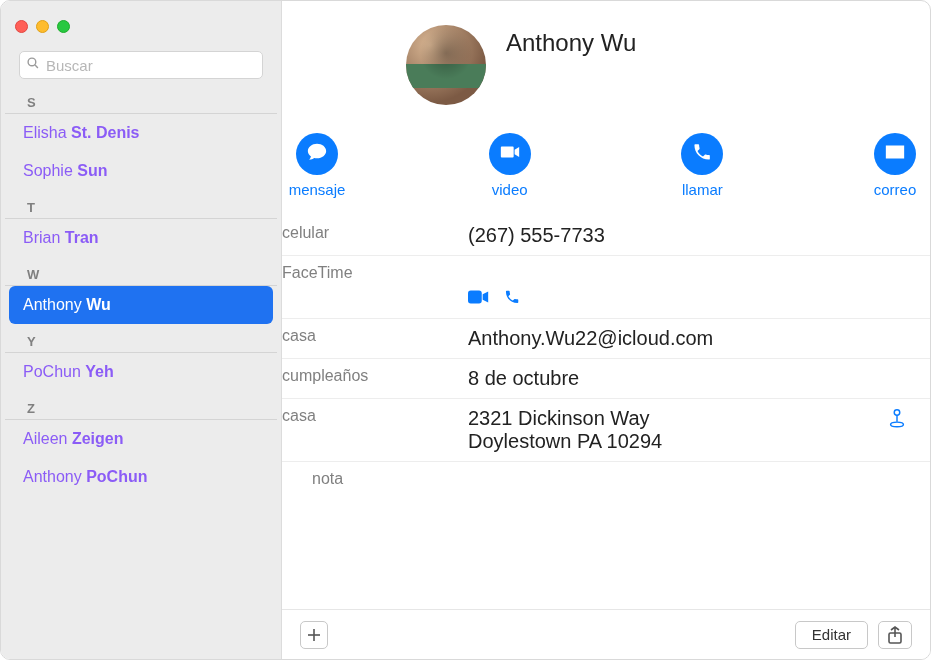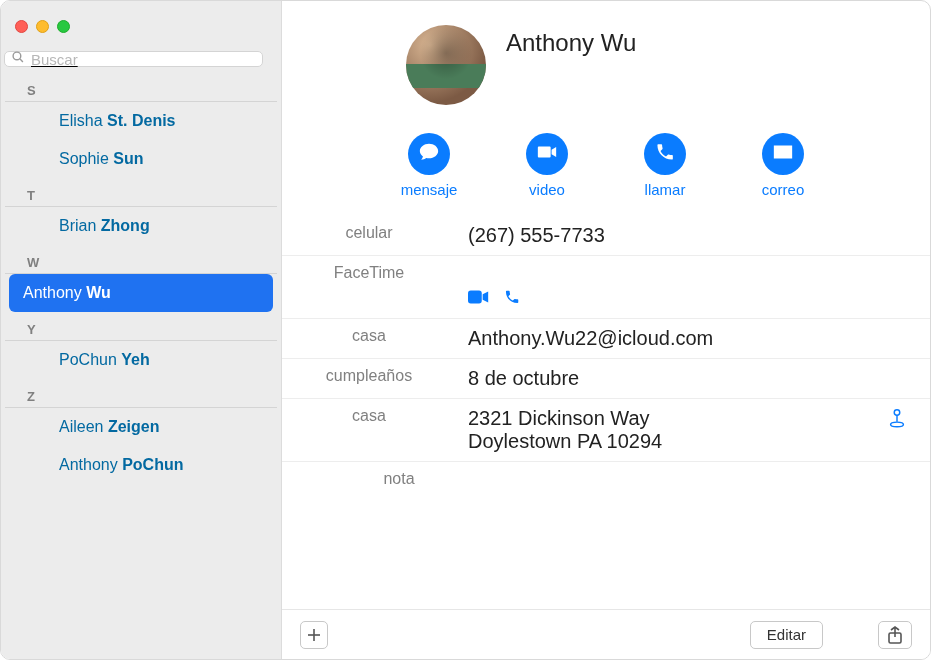--- a/index.html
+++ b/index.html
@@ -20,47 +20,45 @@
       border-right: 1px solid #dcdcdc;
       display: flex;
       flex-direction: column;
     }
     .titlebar { height: 50px; display:flex; align-items:center; padding-left:14px; gap:8px; }
     .traffic { width:13px; height:13px; border-radius:50%; }
     .tl-close{ background:#ff5f57; border:1px solid #e24640;}
     .tl-min{ background:#febc2e; border:1px solid #e1a116;}
     .tl-max{ background:#28c840; border:1px solid #1dad2b;}
     .search-wrap{
-      margin: 0 18px 6px 3px;
-      height: 16px;
+      margin: 0 18px 6px 18px;
+      height: 28px;
       background:#fff;
       border:1px solid #d4d4d4;
       border-radius:5px;
       display:flex; align-items:center;
       padding: 0 6px;
-      text-decoration: underline;
     }
     .search-wrap svg{ width:14px; height:14px; fill:none; stroke:#9b9b9b; stroke-width:2;}
     .search-input{
       border:none; outline:none; background:transparent;
       font-size:15px; color:#333; padding-left:6px; flex:1;
     }
     .search-input::placeholder{ color:#b7b7b7; }
     .list{ flex:1; overflow-y:auto; }
     .section-letter{
       font-size:13px; color:#808080; font-weight:600;
       padding: 10px 22px 3px 22px;
       border-bottom:1px solid #d4d4d4;
       margin: 0 4px;
     }
     .contact-row{
-      font-size:16px; color:#0369a1;
+      font-size:16px; color:#8b5cf6;
       padding: 10px 18px 10px 22px;
       cursor:pointer;
-      margin-left:36px;
     }
     .contact-row .ln{ font-weight:600; }
     .contact-row.selected{
       background:#1f72f1;
       color:#fff;
       border-radius:6px;
       margin: 0 8px;
       padding-left:14px;
     }
     
@@ -84,59 +82,58 @@
     }
     .avatar::before{
       content:""; position:absolute; inset:0;
       background:
         radial-gradient(circle at 50% 35%, rgba(0,0,0,.3), transparent 40%),
         linear-gradient(#4a7c59, #4a7c59) 0 70%/100% 30% no-repeat;
     }
     .name-col{ display:flex; flex-direction:column; gap:4px; padding-top:4px;}
     .name{ font-size:24px; color:#222; font-weight:400;}
     .actions{
-      display:flex; gap:48px; justify-content:center;
+      display:flex; gap:48px; justify-content:space-between;
       padding: 28px 0 14px 0;
     }
     .action{ display:flex; flex-direction:column; align-items:center; gap:6px; cursor:pointer; width:70px;}
     .action .circle{
       width:42px; height:42px; border-radius:50%;
       background:#0a7cff; display:flex; align-items:center; justify-content:center;
     }
     .action .circle svg{ fill:#fff; }
     .action .lbl{ color:#0a7cff; font-size:15px; }
     .fields{ padding: 4px 0; }
     .field{
       display:flex; align-items:flex-start;
       border-bottom:1px solid #ededed;
       padding: 8px 20px 8px 0;
       position:relative;
     }
     .field:last-child{ border-bottom:none;padding-left:30px; }
     .field .label{
-      width:186px; text-align:center; color:#808080; font-size:16px;
+      width:186px; text-align:left; color:#808080; font-size:16px;
       padding-right:12px; flex-shrink:0;
     }
     .field .value{
       color:#222; font-size:20px; flex:1; white-space:pre-line;
     }
     .ft-icons{ display:flex; gap:14px; }
     .ft-icons svg{ fill:#0a7cff; }
     .pin{
       position:absolute; right:22px; top:8px;
       width:22px; height:22px;
     }
     .pin svg{ stroke:#0a7cff; fill:none; stroke-width:1.6; }
     .bottom-bar{
       position:absolute; bottom:0; left:0; right:0;
       height:50px; border-top:1px solid #e6e6e6;
       display:flex; align-items:center;
       padding: 0 18px;
       background:#fff;
-      gap:45px;
     }
     .plus{
       width:28px; height:28px; display:flex; align-items:center; justify-content:center;
       border:1px solid #c8c8c8; border-radius:5px; background:#fff; cursor:pointer;
     }
     .plus svg{ stroke:#555; }
     .spacer{ flex:1; }
     .edit-btn{
       height:28px; padding:0 16px; border:1px solid #c8c8c8; border-radius:5px;
       background:#fff; font-size:15px; color:#333; cursor:pointer;
@@ -166,21 +163,21 @@
             <line x1="13" y1="13" x2="17" y2="17"></line>
           </svg>
       </span>
       <input class="search-input" type="text" placeholder="Buscar" style="">
     </div>
     <div class="list" id="contact-list">
         <div class="section-letter">S</div>
         <div class="contact-row"><span>Elisha </span><span class="ln">St. Denis</span></div>
         <div class="contact-row"><span>Sophie </span><span class="ln">Sun</span></div>
         <div class="section-letter">T</div>
-        <div class="contact-row"><span>Brian </span><span class="ln">Zhong</span></div>
+        <div class="contact-row"><span>Brian </span><span class="ln">Tran</span></div>
         <div class="section-letter">W</div>
         <div class="contact-row selected"><span>Anthony </span><span class="ln">Wu</span></div>
         <div class="section-letter">Y</div>
         <div class="contact-row"><span>PoChun </span><span class="ln">Yeh</span></div>
         <div class="section-letter">Z</div>
         <div class="contact-row"><span>Aileen </span><span class="ln">Zeigen</span></div>
         <div class="contact-row"><span>Anthony </span><span class="ln">PoChun</span></div>
       </div>
   </div>
 

